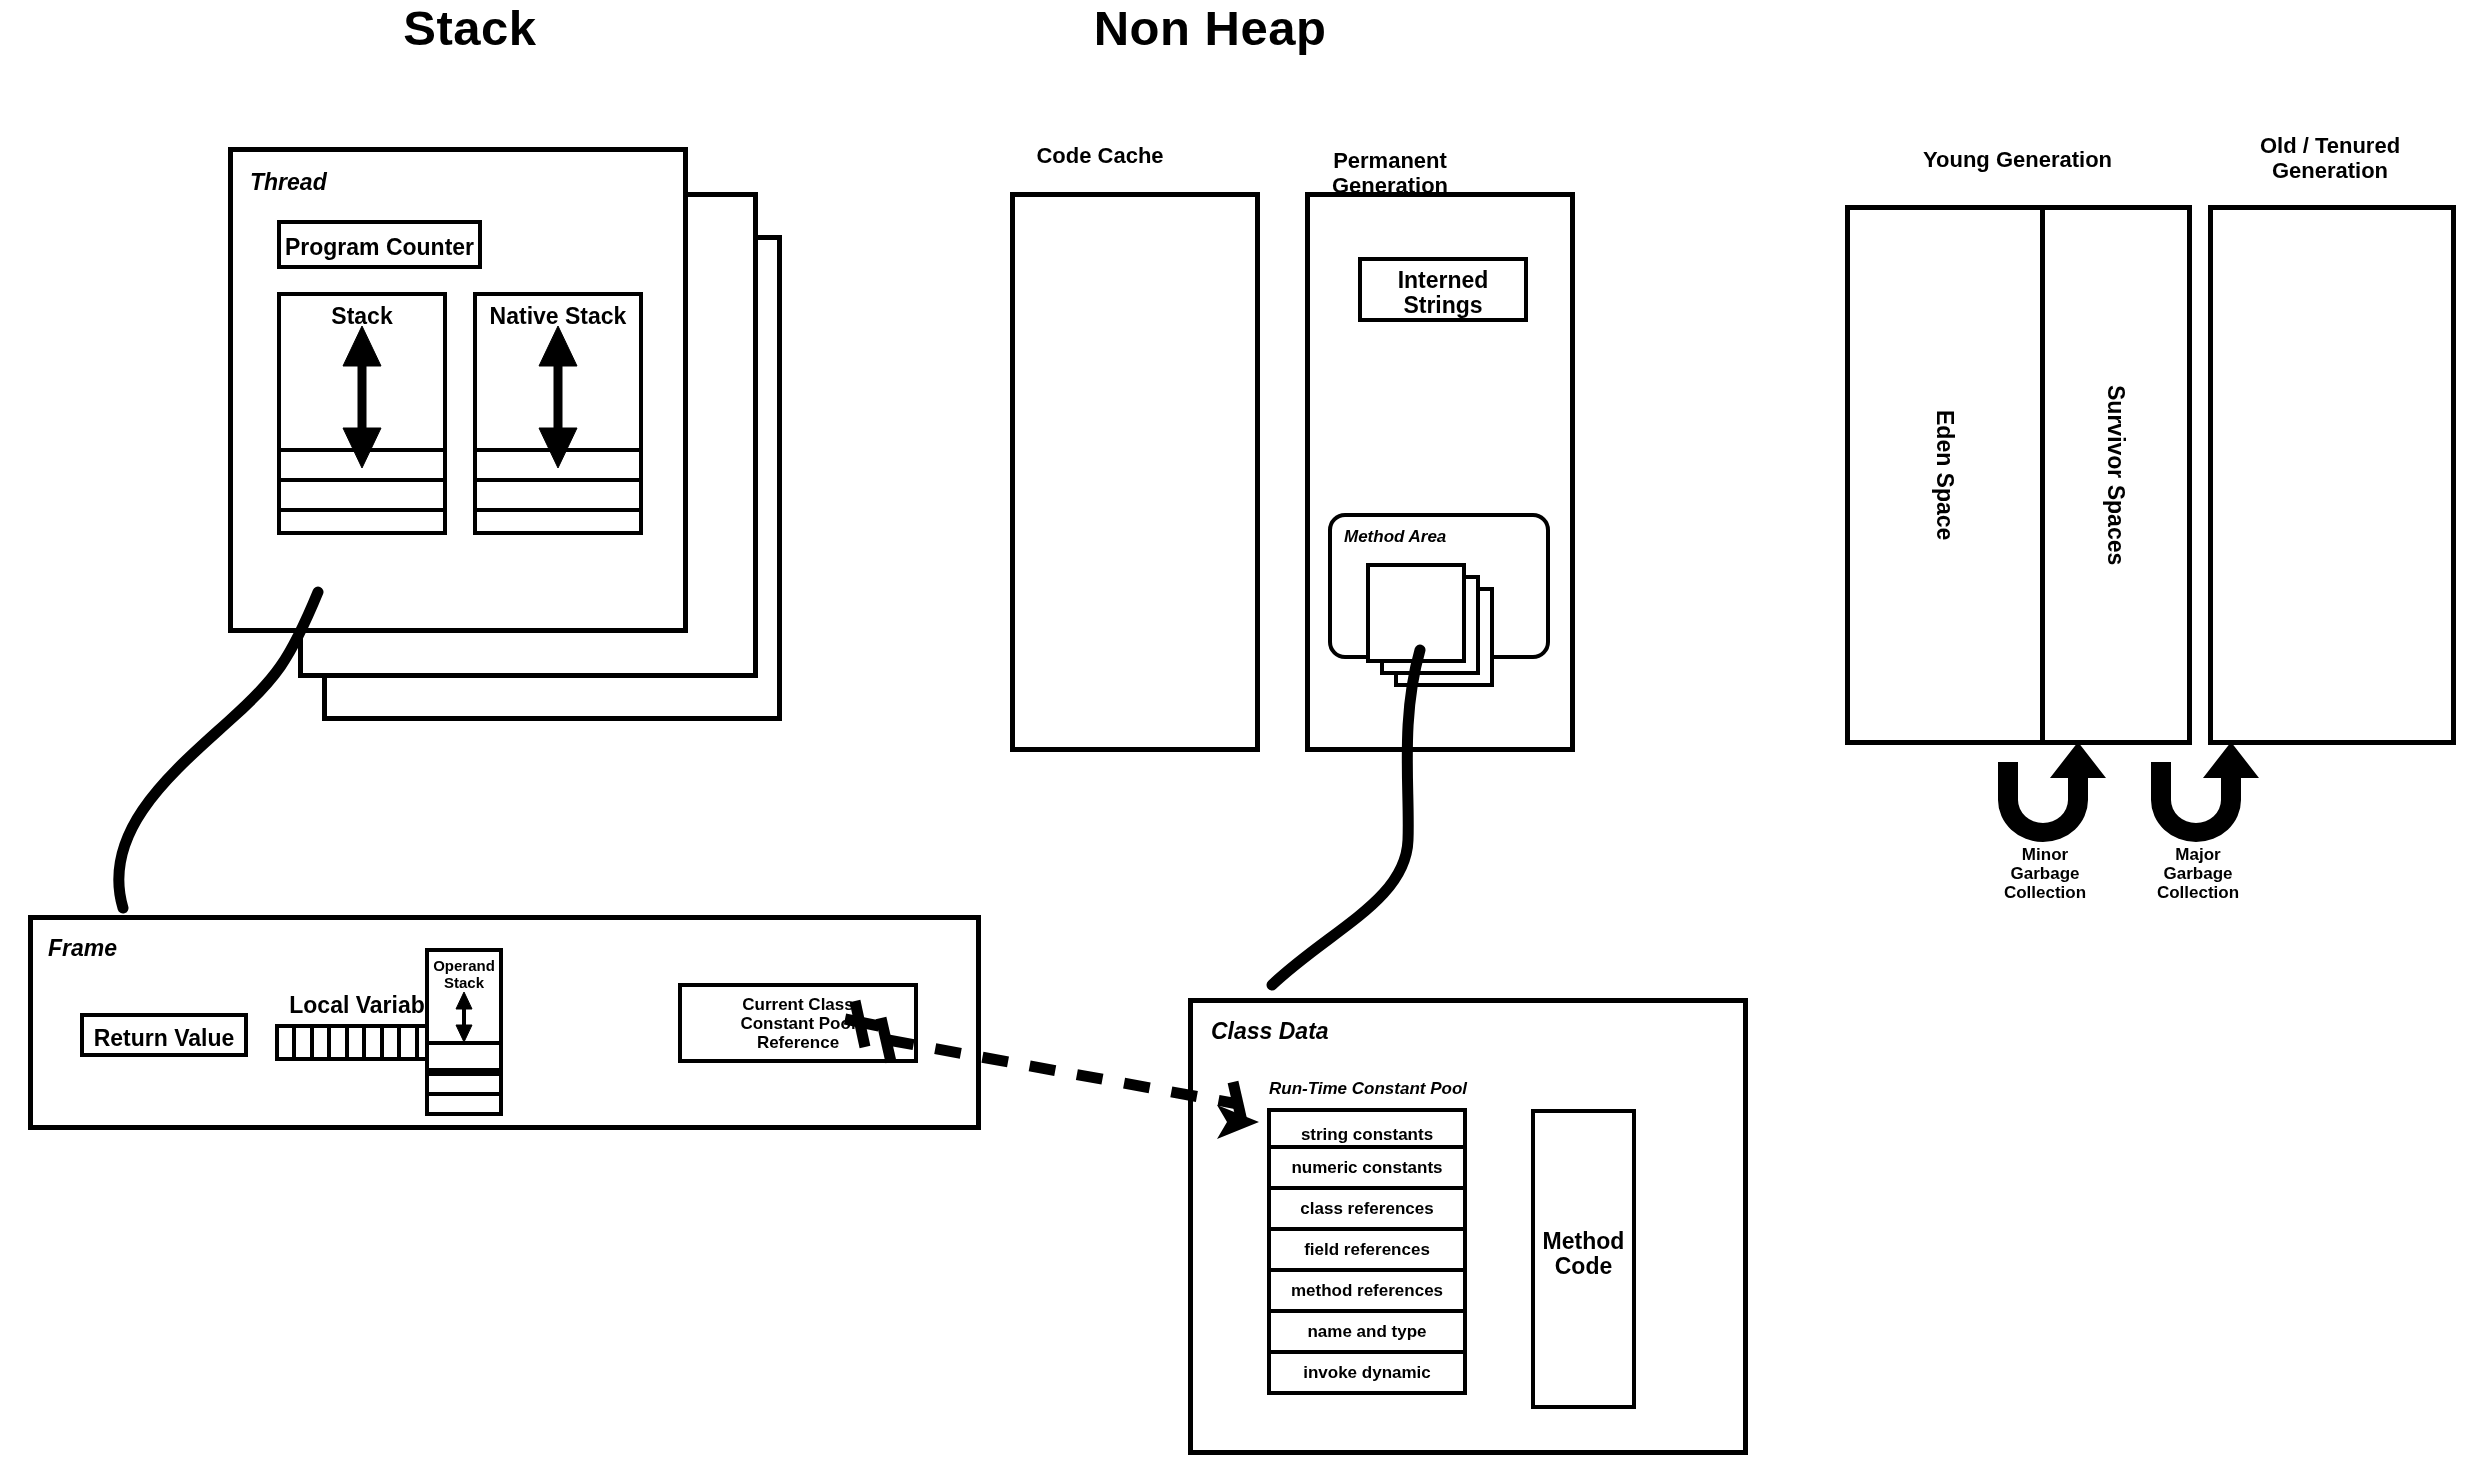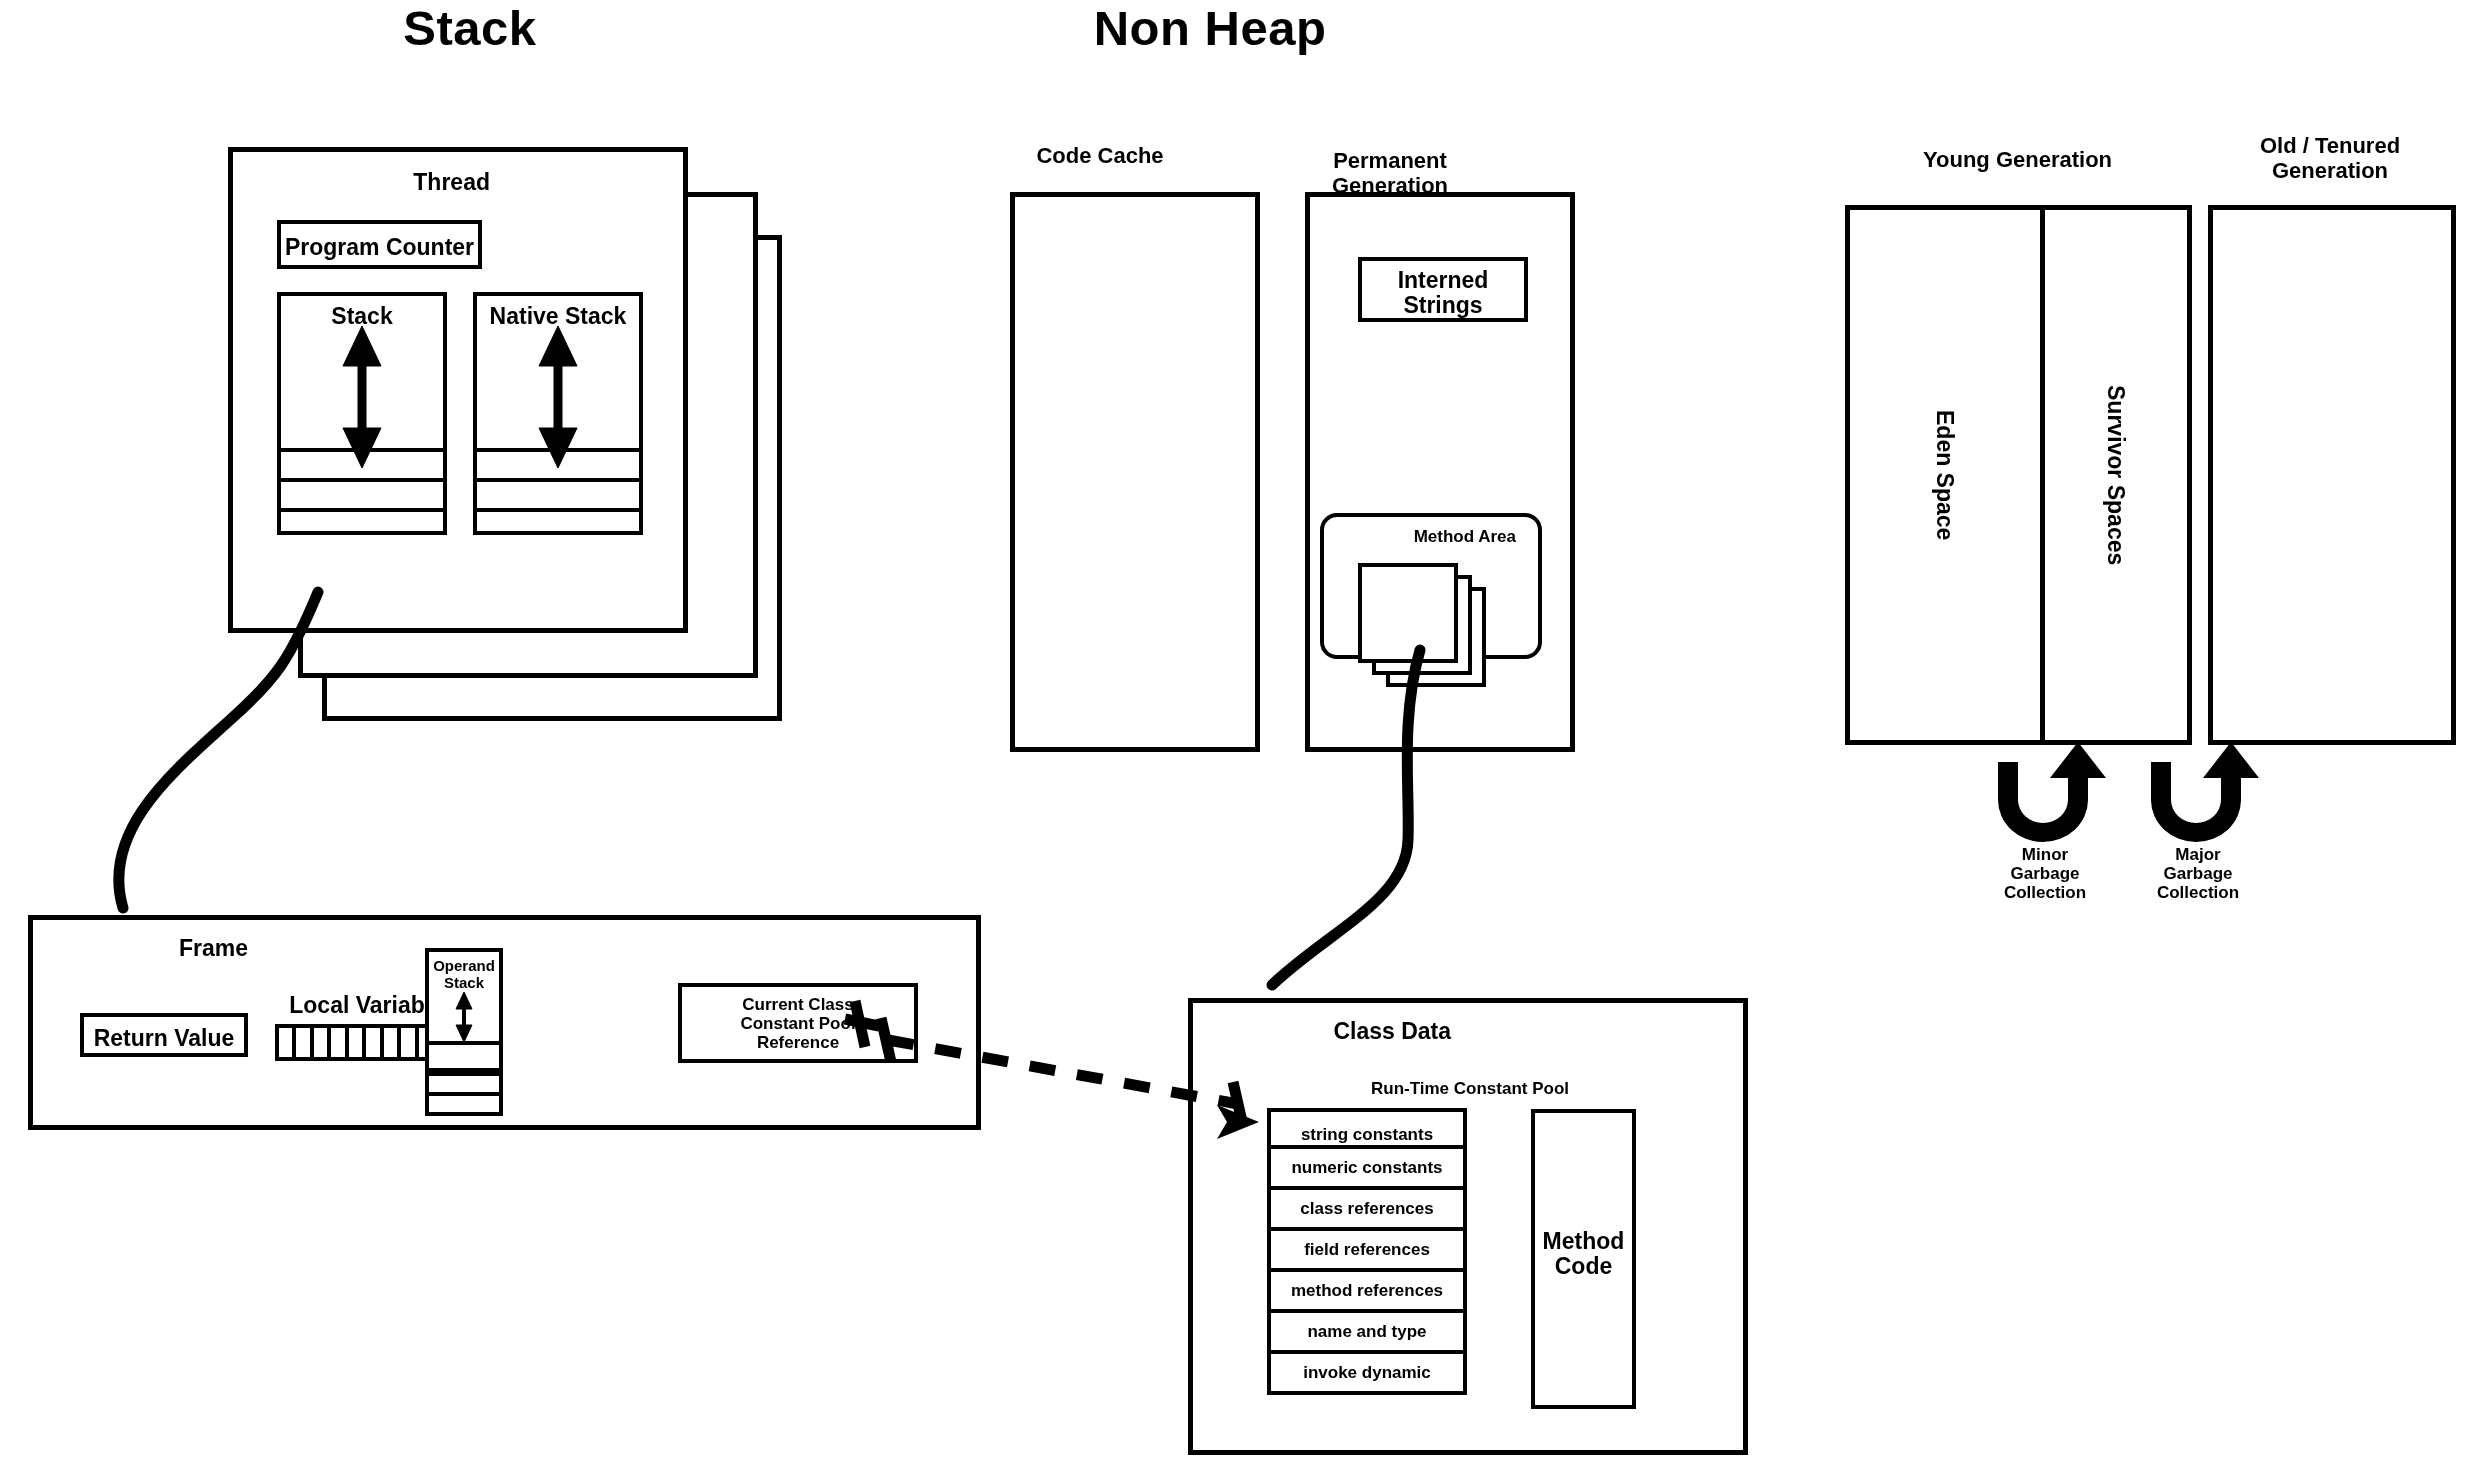--- a/index.html
+++ b/index.html
@@ -7,21 +7,21 @@
        font-family:"Liberation Sans","DejaVu Sans",sans-serif;color:#000;}
 
   #stage{position:absolute;left:0;top:0;width:2476px;height:1469px;}
 
   
   .abs{position:absolute;box-sizing:border-box;}
   .bx{position:absolute;box-sizing:border-box;border:5px solid #000;background:#fff;}
   .bx-thin{position:absolute;box-sizing:border-box;border:4px solid #000;background:#fff;}
   .lbl{position:absolute;box-sizing:border-box;text-align:center;white-space:pre-line;
        line-height:1.08;font-weight:bold;}
-  .lbl-left{text-align:right;}
+  .lbl-left{text-align:left;font-style:italic;}
 
   .section-title{font-size:49px;font-weight:bold;letter-spacing:0.5px;}
   .grp-title{font-size:22px;font-weight:bold;line-height:1.15;}
   .boxlabel{font-size:23px;font-weight:bold;}
   .boxlabel-sm{font-size:17px;font-weight:bold;line-height:1.12;}
   .boxlabel-xs{font-size:15px;font-weight:bold;line-height:1.1;}
   .vert{writing-mode:vertical-rl;text-orientation:mixed;}
 
   svg.overlay{position:absolute;left:0;top:0;width:2476px;height:1469px;
               pointer-events:none;overflow:visible;}
@@ -122,21 +122,21 @@
 
   <div class="lbl grp-title" style="left:1250px;top:148px;width:280px;">Permanent
 Generation</div>
   <div class="bx" style="left:1305px;top:192px;width:270px;height:560px;">
 
     <div class="bx-thin" style="left:48px;top:60px;width:170px;height:65px;">
       <div class="lbl boxlabel" style="left:0;top:7px;width:100%;">Interned
 Strings</div>
     </div>
 
-    <div class="bx-thin" style="left:10px;top:316px;width:222px;height:146px;border-radius:17px;">
+    <div class="bx-thin" style="left:18px;top:316px;width:222px;height:146px;border-radius:17px;">
       <div class="lbl lbl-left boxlabel-sm" style="left:12px;top:10px;width:180px;">Method Area</div>
       <div class="bx-thin" style="left:62px;top:70px;width:100px;height:100px;"></div>
       <div class="bx-thin" style="left:48px;top:58px;width:100px;height:100px;"></div>
       <div class="bx-thin" style="left:34px;top:46px;width:100px;height:100px;"></div>
     </div>
   </div>
 
   <div class="bx" style="left:1188px;top:998px;width:560px;height:457px;">
     <div class="lbl lbl-left boxlabel" style="left:18px;top:16px;width:240px;">Class Data</div>
 

